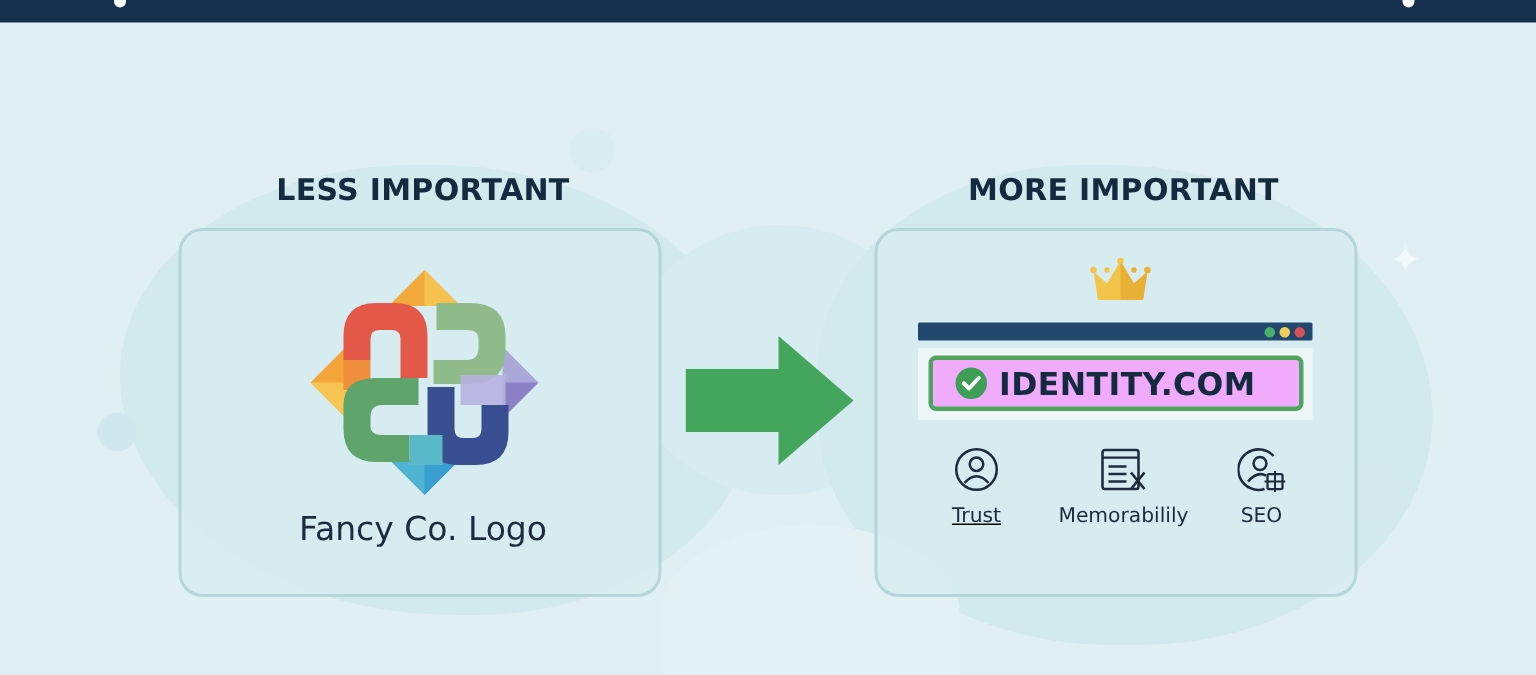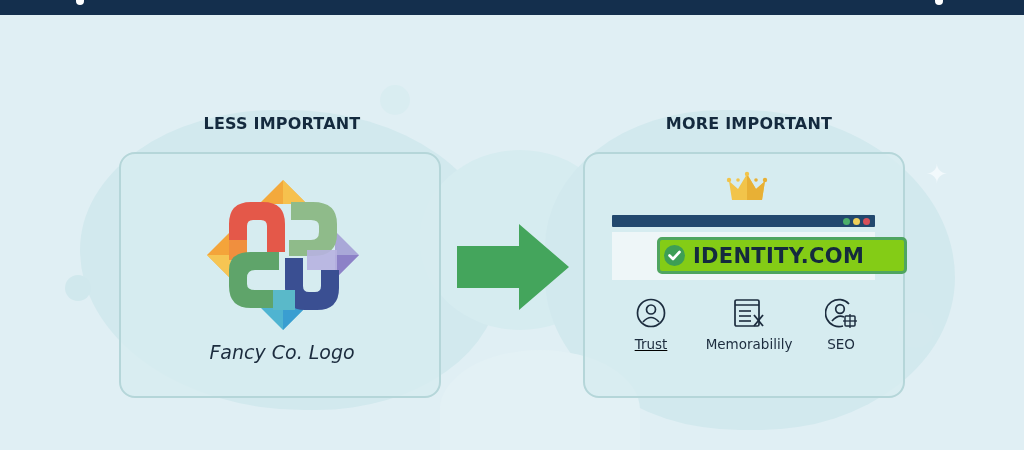--- a/index.html
+++ b/index.html
@@ -11,45 +11,45 @@
     .stage { position: relative; width: 1024px; height: 450px; background: #e0eff4; overflow: hidden; }
     .top-banner {
       position: absolute; left: 0; top: 0; width: 1024px; height: 15px;
       background: #142f4d;
     }
     .banner-dot { position: absolute; top: 0; width: 8px; height: 5px; border-radius: 0 0 4px 4px; background: #ffffff; }
     .blob { position: absolute; background: #d2e9ee; border-radius: 50%; }
     .sparkle { position: absolute; color: #f2f9fc; font-size: 26px; line-height: 1; }
 
     .heading {
-      position: absolute; font-weight: bold; font-size: 16px; letter-spacing: 0.2px;
+      position: absolute; font-weight: bold; font-size: 20px; letter-spacing: 0.2px;
       color: #142a3e; text-align: center; width: 320px;
     }
     .panel {
       position: absolute; background: rgba(215,236,240,0.85);
       border: 2px solid #b5d6d9; border-radius: 16px;
     }
     .logo-caption {
-      position: absolute; font-size: 19px; color: #1c2c3e; text-align: center; width: 320px; font-style: italic;
+      position: absolute; font-size: 22px; color: #1c2c3e; text-align: center; width: 320px;
     }
     .arrow { position: absolute; left: 457px; top: 224px; }
 
     .browser-bar {
       position: absolute; left: 612px; top: 215px; width: 263px; height: 12px;
       background: #22486e; border-radius: 1px;
     }
     .browser-dot { position: absolute; top: 3px; width: 7px; height: 7px; border-radius: 50%; }
     .url-card {
       position: absolute; left: 612px; top: 232px; width: 263px; height: 48px;
       background: #eef6f8;
     }
     .url-box {
       position: absolute; left: 619px; top: 237px; width: 250px; height: 37px;
-      background: #84cc16; border: 3px solid #4fa560; border-radius: 5px;
-      display: flex; align-items: center; padding-left: 4px; margin-left: 38px;
+      background: #f0abfc; border: 3px solid #4fa560; border-radius: 5px;
+      display: flex; align-items: center; padding-left: 15px;
     }
     .check-circle {
       width: 21px; height: 21px; border-radius: 50%; background: #3e9e55;
       display: flex; align-items: center; justify-content: center; margin-right: 8px;
     }
     .url-text { font-size: 21px; font-weight: bold; color: #142a3e; letter-spacing: 0.3px; }
 
     .benefit { position: absolute; text-align: center; width: 110px; }
     .benefit svg { display: block; margin: 0 auto; }
     .benefit-label { font-size: 13.5px; color: #1c2c3e; margin-top: 8px; display: block; }

